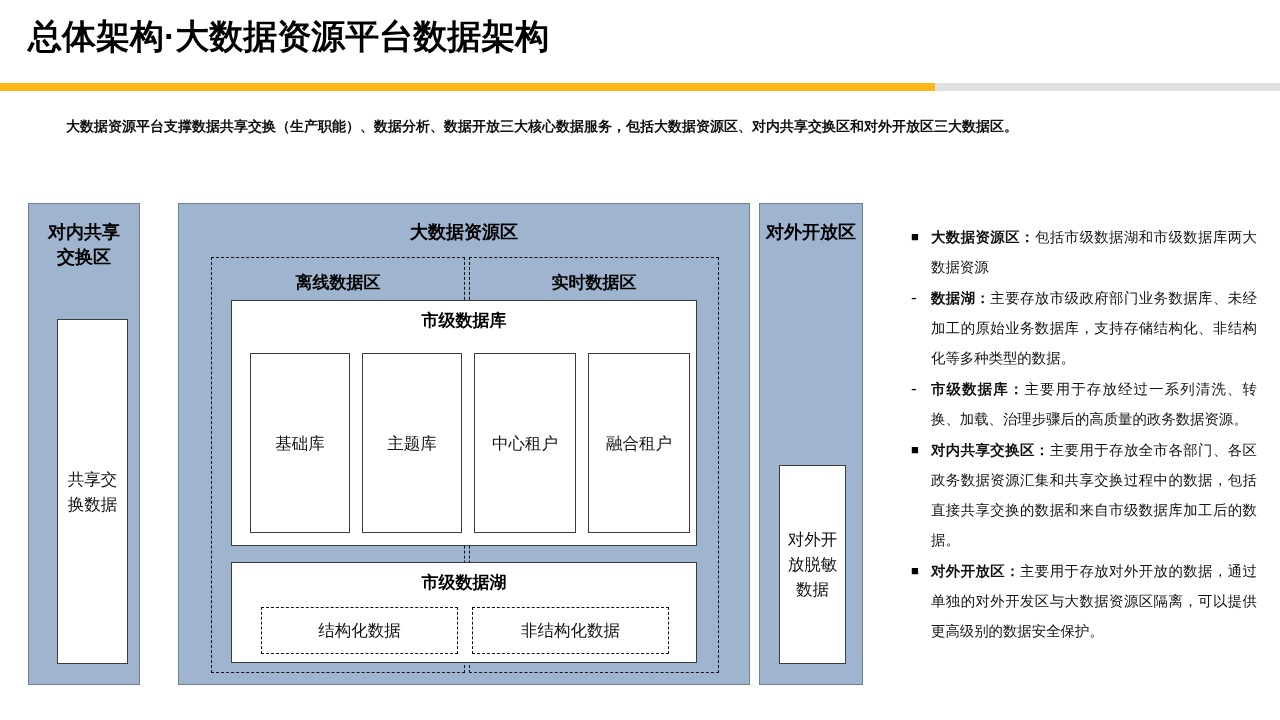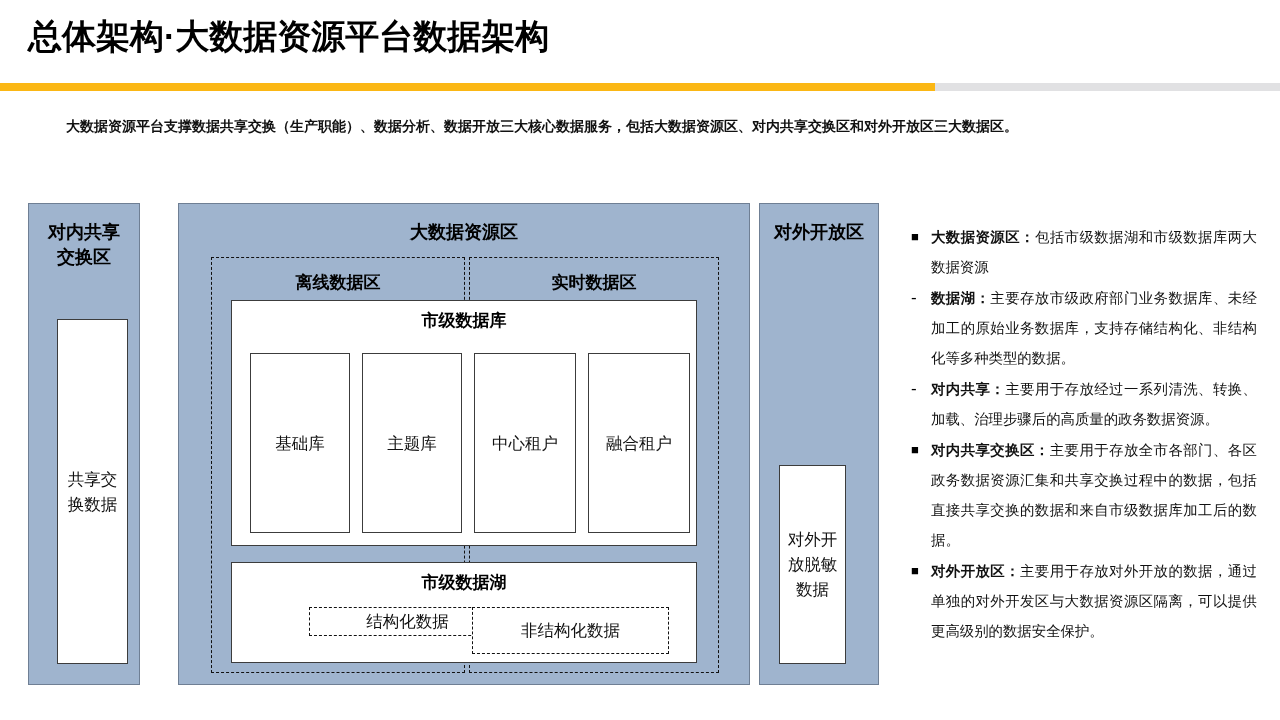--- a/index.html
+++ b/index.html
@@ -108,26 +108,26 @@
     <div class="wbox wbox-titled" style="left:52px;top:96px;width:466px;height:246px;">
       <div class="wbox-head">市级数据库</div>
       <div class="wbox" style="left:18px;top:52px;width:100px;height:180px;">基础库</div>
       <div class="wbox" style="left:130px;top:52px;width:100px;height:180px;">主题库</div>
       <div class="wbox" style="left:242px;top:52px;width:102px;height:180px;">中心租户</div>
       <div class="wbox" style="left:356px;top:52px;width:102px;height:180px;">融合租户</div>
     </div>
 
     <div class="wbox wbox-titled" style="left:52px;top:358px;width:466px;height:101px;">
       <div class="wbox-head">市级数据湖</div>
-      <div class="dashbox" style="left:29px;top:44px;width:197px;height:29px;margin-left:48px;">结构化数据</div>
+      <div class="dashbox" style="left:29px;top:44px;width:197px;height:47px;">结构化数据</div>
       <div class="dashbox" style="left:240px;top:44px;width:197px;height:47px;">非结构化数据</div>
     </div>
   </div>
 
-  <div class="panel" style="left:731px;top:0px;width:120px;height:482px;">
+  <div class="panel" style="left:731px;top:0px;width:104px;height:482px;">
     <div class="panel-title" style="top:16px;">对外开放区</div>
 
 
     <div class="wbox" style="left:19px;top:261px;width:67px;height:199px;">
       <div>
         <span>对外开</span><br>
         <span>放脱敏</span><br>
         <span>数据</span>
       </div>
     </div>
@@ -138,21 +138,21 @@
   <div class="note">
     <div class="note-marker">■</div>
     <div class="note-body"><span class="note-lead">大数据资源区：</span><span>包括市级数据湖和市级数据库两大数据资源</span></div>
   </div>
   <div class="note">
     <div class="note-marker dash">-</div>
     <div class="note-body"><span class="note-lead">数据湖：</span><span>主要存放市级政府部门业务数据库、未经加工的原始业务数据库，支持存储结构化、非结构化等多种类型的数据。</span></div>
   </div>
   <div class="note">
     <div class="note-marker dash">-</div>
-    <div class="note-body"><span class="note-lead">对内共享：</span><span>主要用于存放经过一系列清洗、转换、加载、治理步骤后的高质量的政务数据资源。</span></div>
+    <div class="note-body"><span class="note-lead">市级数据库：</span><span>主要用于存放经过一系列清洗、转换、加载、治理步骤后的高质量的政务数据资源。</span></div>
   </div>
   <div class="note">
     <div class="note-marker">■</div>
     <div class="note-body"><span class="note-lead">对内共享交换区：</span><span>主要用于存放全市各部门、各区政务数据资源汇集和共享交换过程中的数据，包括直接共享交换的数据和来自市级数据库加工后的数据。</span></div>
   </div>
   <div class="note">
     <div class="note-marker">■</div>
     <div class="note-body"><span class="note-lead">对外开放区：</span><span>主要用于存放对外开放的数据，通过单独的对外开发区与大数据资源区隔离，可以提供更高级别的数据安全保护。</span></div>
   </div>
 </div>

